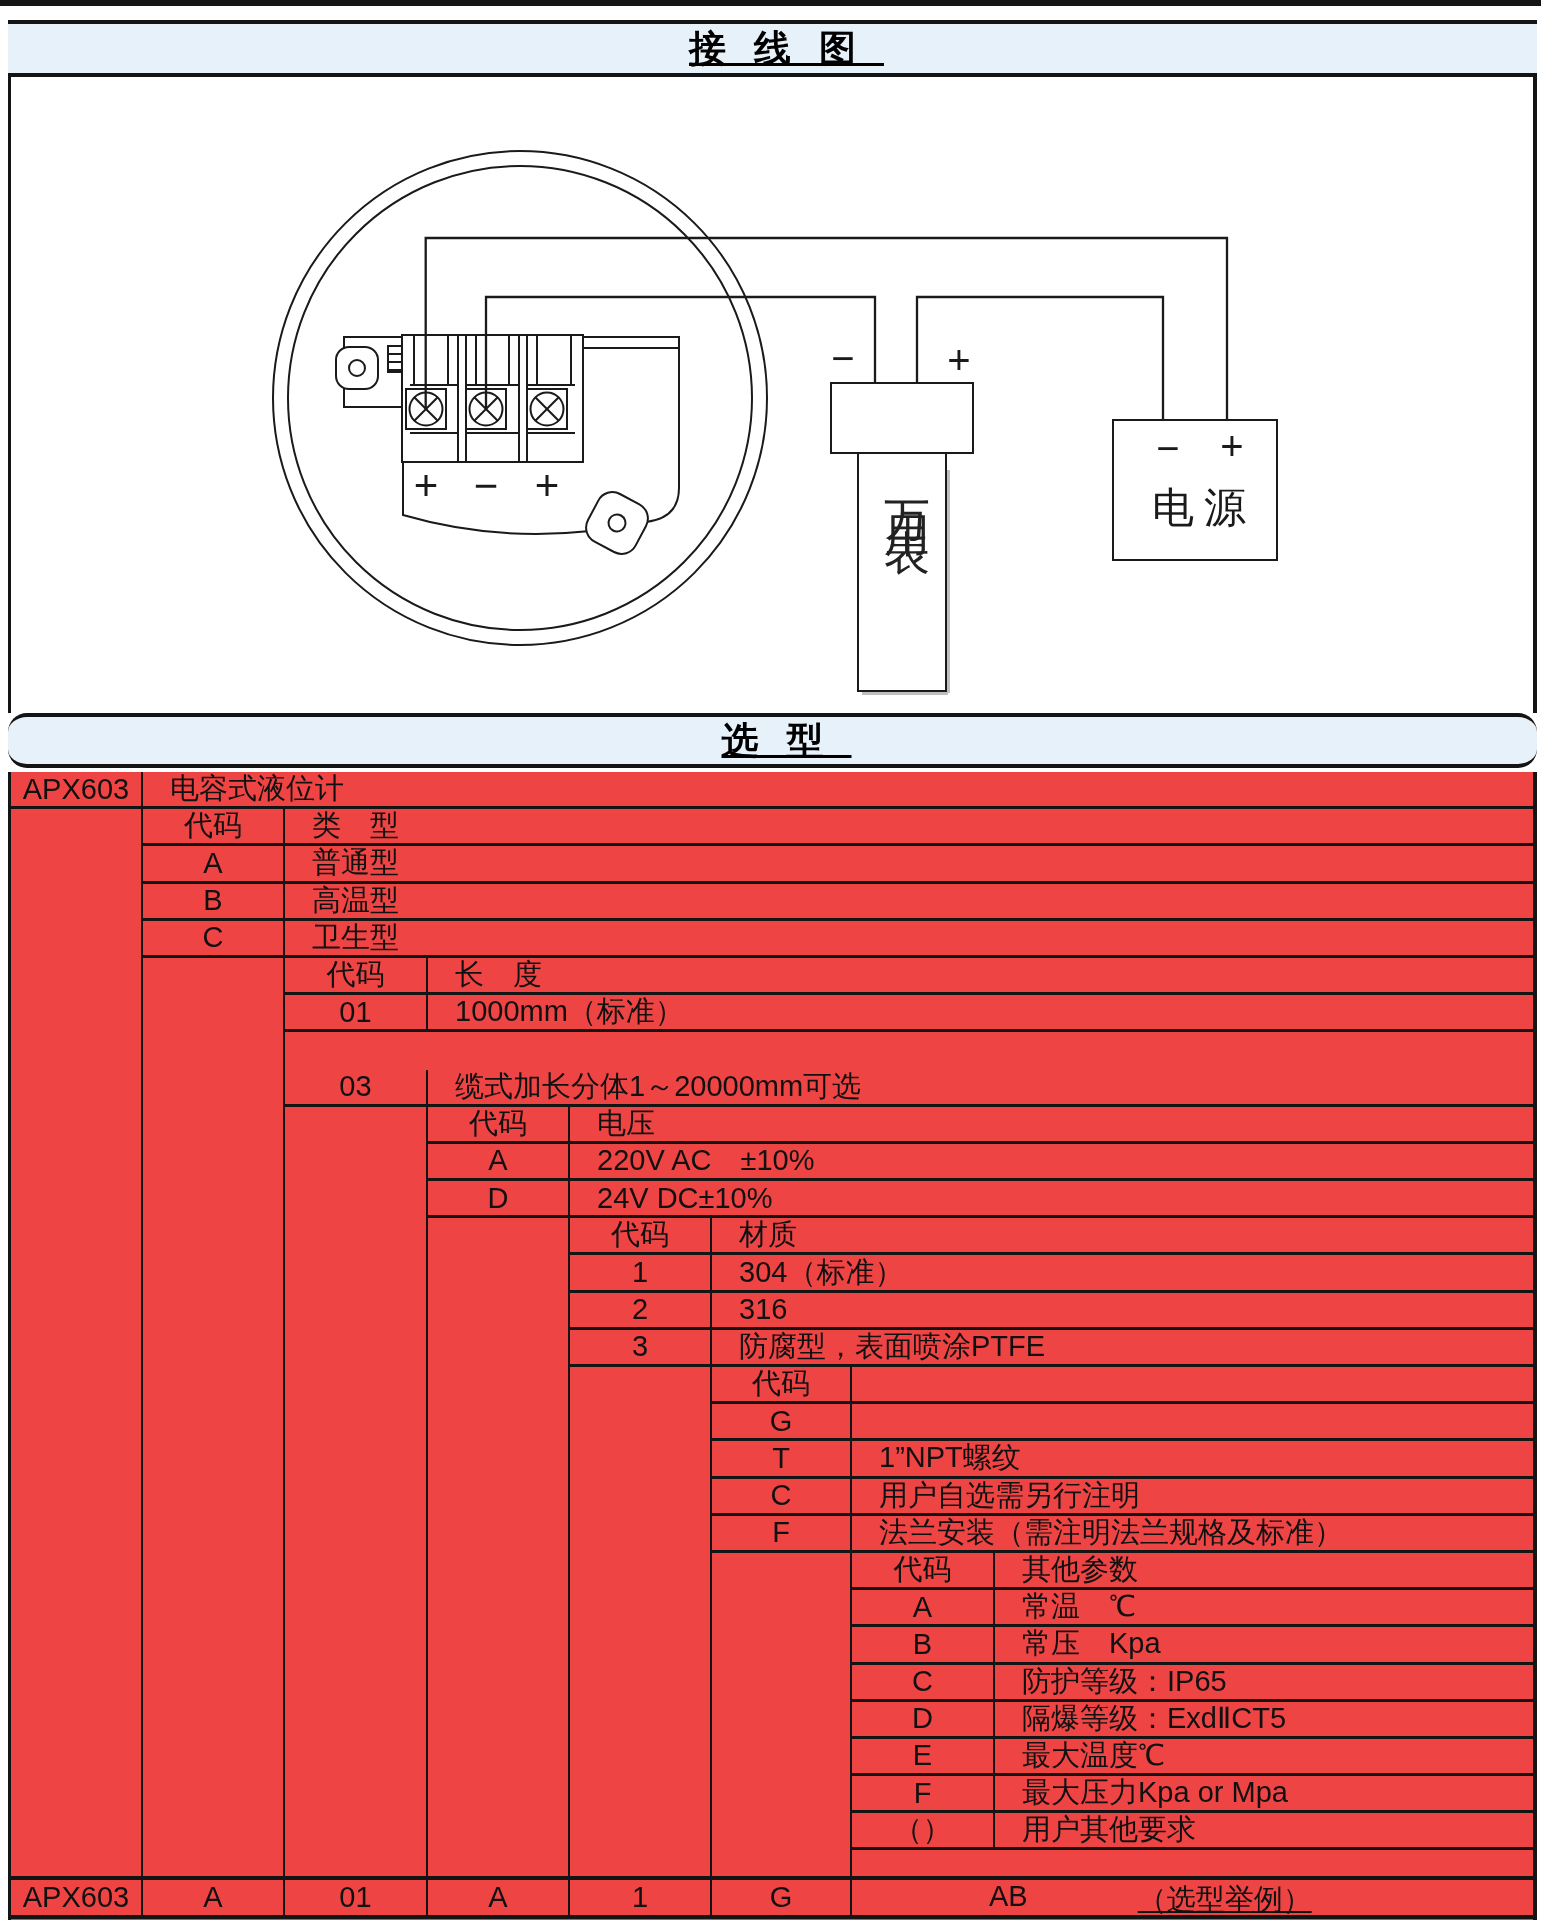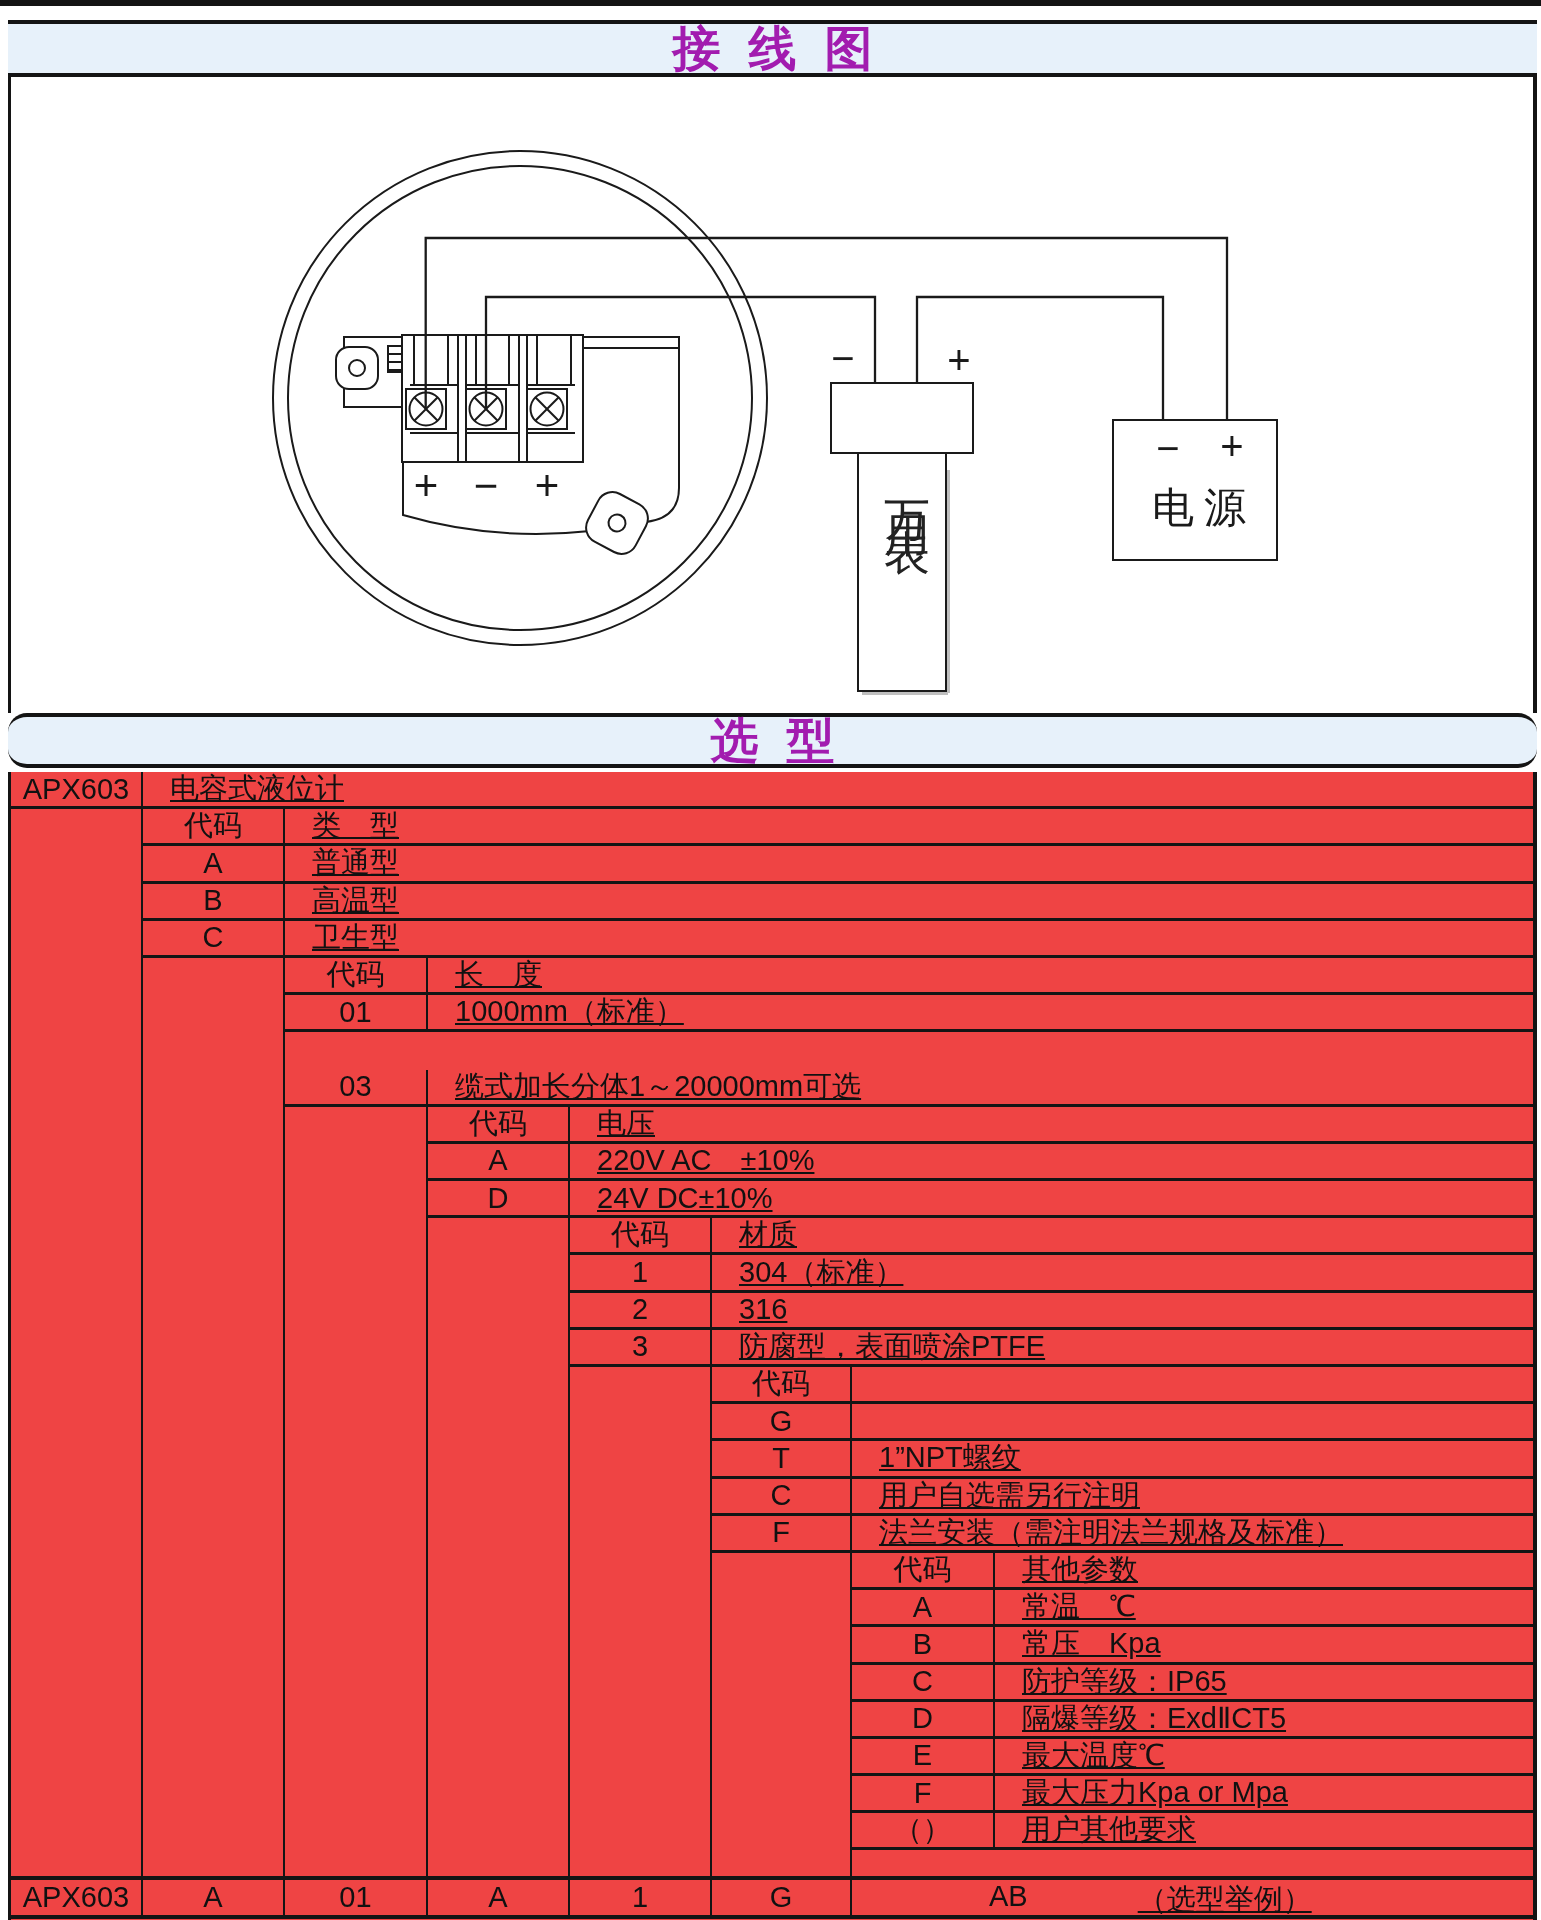--- a/index.html
+++ b/index.html
@@ -11,22 +11,22 @@
 
   
   .band{
     position:absolute;left:8px;width:1529px;box-sizing:border-box;
     background:#e7f1fa;border-top:4px solid #141414;border-bottom:4px solid #141414;
     display:flex;align-items:center;justify-content:center;
   }
   .band1{top:20px;height:57px;}
   .band2{top:713px;height:55px;border-radius:19px;}
   .band .btxt{
-    font-size:48px;font-weight:600;color:#a21caf;
-    letter-spacing:28px;padding-left:28px;white-space:nowrap;
+    font-size:37px;font-weight:600;color:#000000;
+    letter-spacing:28px;padding-left:28px;white-space:nowrap;text-decoration:underline;
   }
 
   
   .diagram{
     position:absolute;left:8px;top:77px;width:1529px;height:636px;box-sizing:border-box;
     background:#fff;border-left:3px solid #141414;border-right:4px solid #141414;
   }
   .dsvg{position:absolute;left:0;top:0;}
   .mm-vert{
     position:absolute;left:858px;top:388px;width:78px;
@@ -45,21 +45,21 @@
   .w0{width:132px;} .w1{width:142px;} .w2{width:143px;}
   .w3{width:142px;} .w4{width:142px;} .w5{width:140px;}
   .content{flex:1;display:flex;box-sizing:border-box;border-bottom:3px solid #141414;min-width:0;}
   .code{
     flex:none;box-sizing:border-box;border-right:2px solid #141414;
     display:flex;align-items:center;justify-content:center;white-space:nowrap;
   }
   .lv0 .code{width:132px;}
   .lv1 .code{width:142px;} .lv2 .code{width:143px;} .lv3 .code{width:142px;}
   .lv4 .code{width:142px;} .lv5 .code{width:140px;} .lv6 .code{width:143px;}
-  .label{flex:1;display:flex;align-items:center;padding-left:27px;white-space:nowrap;overflow:hidden;text-decoration:underline;}
+  .label{flex:1;display:flex;align-items:center;padding-left:27px;white-space:nowrap;overflow:hidden;}
   .erow{height:26px;}
   .xrow{
     display:flex;height:43px;box-sizing:border-box;
     border-top:4px solid #141414;border-bottom:4px solid #141414;
   }
   .ec{
     flex:none;box-sizing:border-box;border-right:2px solid #141414;
     display:flex;align-items:center;justify-content:center;white-space:nowrap;
   }
   .ec.c0{width:132px;} .ec.c1{width:142px;} .ec.c2{width:143px;}

